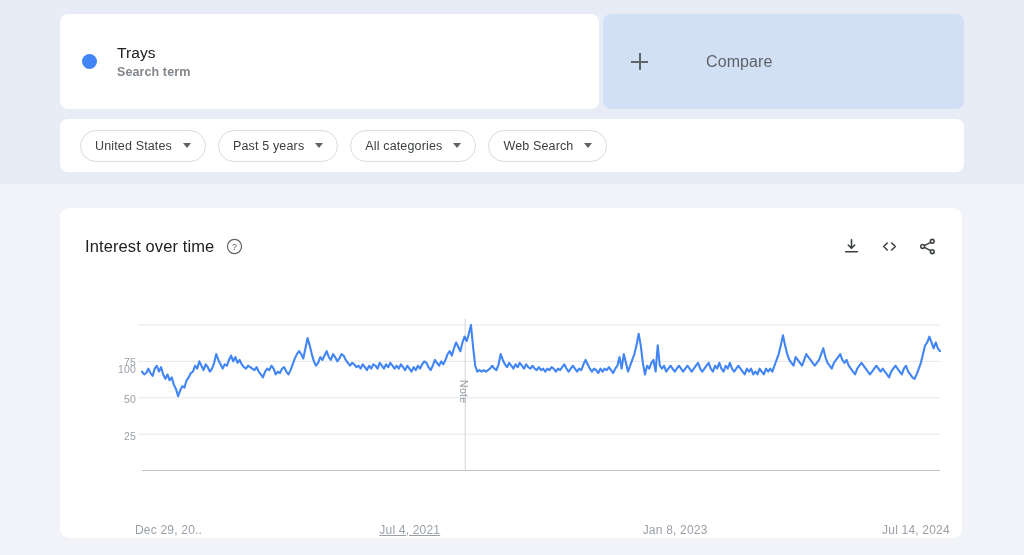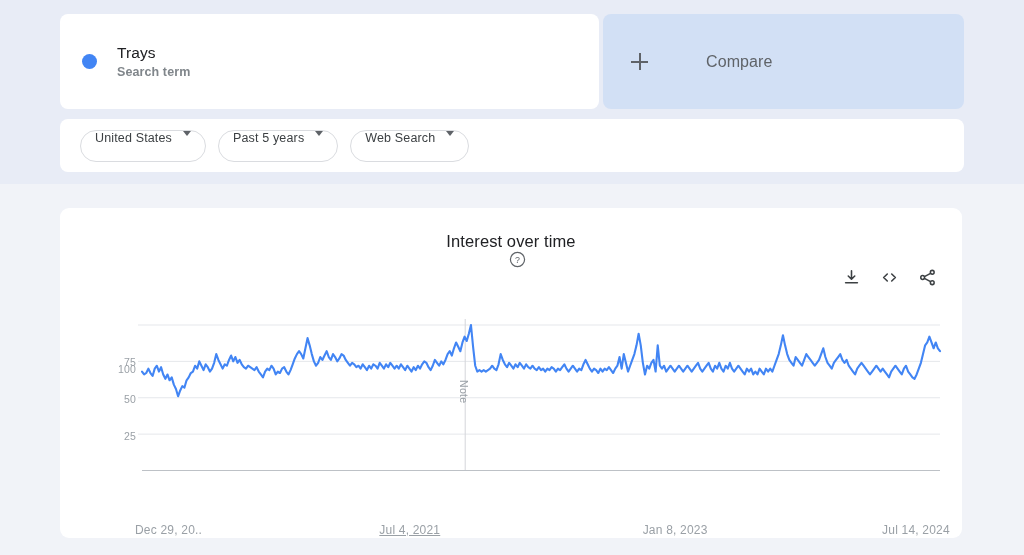--- a/index.html
+++ b/index.html
@@ -107,21 +107,21 @@
     align-items: center;
     padding-left: 20px;
     gap: 12px;
     box-sizing: border-box;
   }
   .chip {
     height: 30px;
     border: 1px solid #dadce0;
     border-radius: 16px;
     display: flex;
-    align-items: flex-start;
+    align-items: center;
     padding: 0 14px;
     gap: 11px;
     cursor: pointer;
     background: #fff;
   }
   .chip-label {
     font-size: 12.5px;
     color: #3c4043;
     letter-spacing: .15px;
     white-space: nowrap;
@@ -142,21 +142,20 @@
     background: #ffffff;
     border-radius: 9px;
   }
   .chart-head {
     position: absolute;
     left: 25px; top: 24px;
     right: 25px;
     height: 28px;
     display: flex;
     align-items: center;
-    flex-direction: column;
   }
   .chart-title {
     font-size: 16.5px;
     color: #202124;
     letter-spacing: .1px;
   }
   .help-icon {
     margin-left: 12px;
     width: 17px; height: 17px;
     display: inline-block;
@@ -225,20 +224,24 @@
   </div>
 </div>
 
 <div class="filter-bar">
   <div class="chip">
     <span class="chip-label">United States</span>
     <span class="caret"></span>
   </div>
   <div class="chip">
     <span class="chip-label">Past 5 years</span>
+    <span class="caret"></span>
+  </div>
+  <div class="chip">
+    <span class="chip-label">All categories</span>
     <span class="caret"></span>
   </div>
   <div class="chip">
     <span class="chip-label">Web Search</span>
     <span class="caret"></span>
   </div>
 </div>
 
 <div class="chart-card">
 

